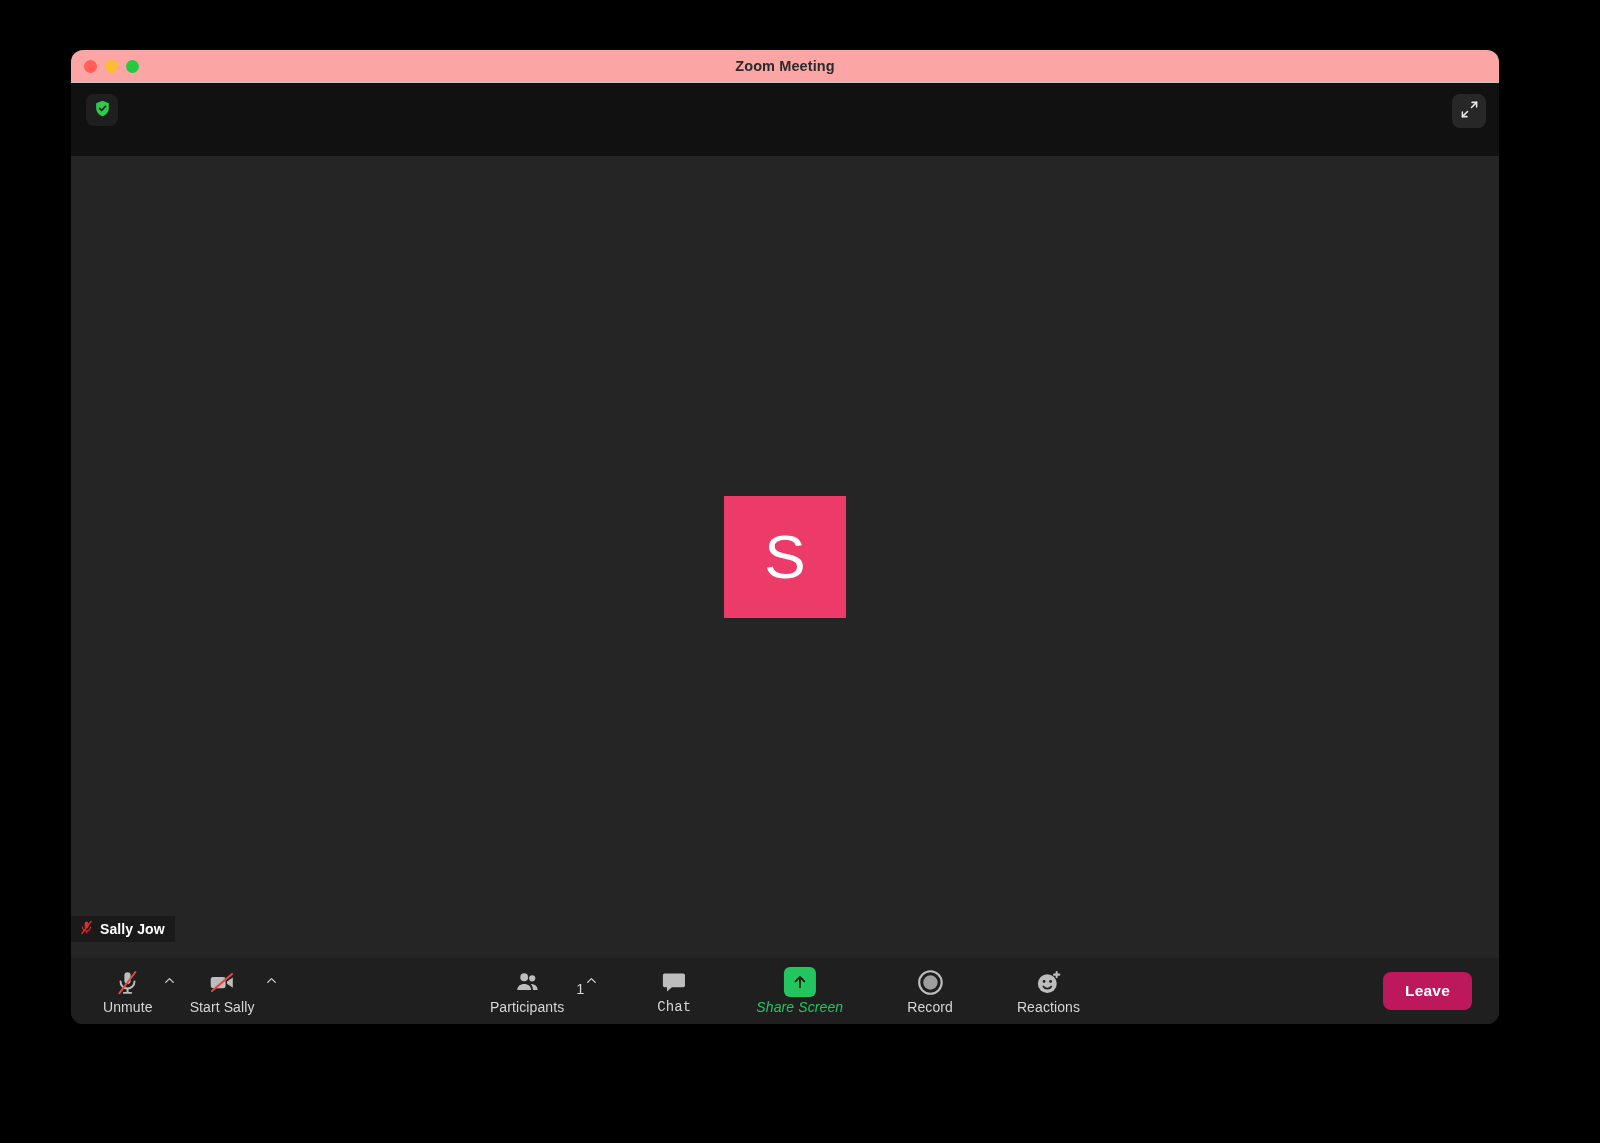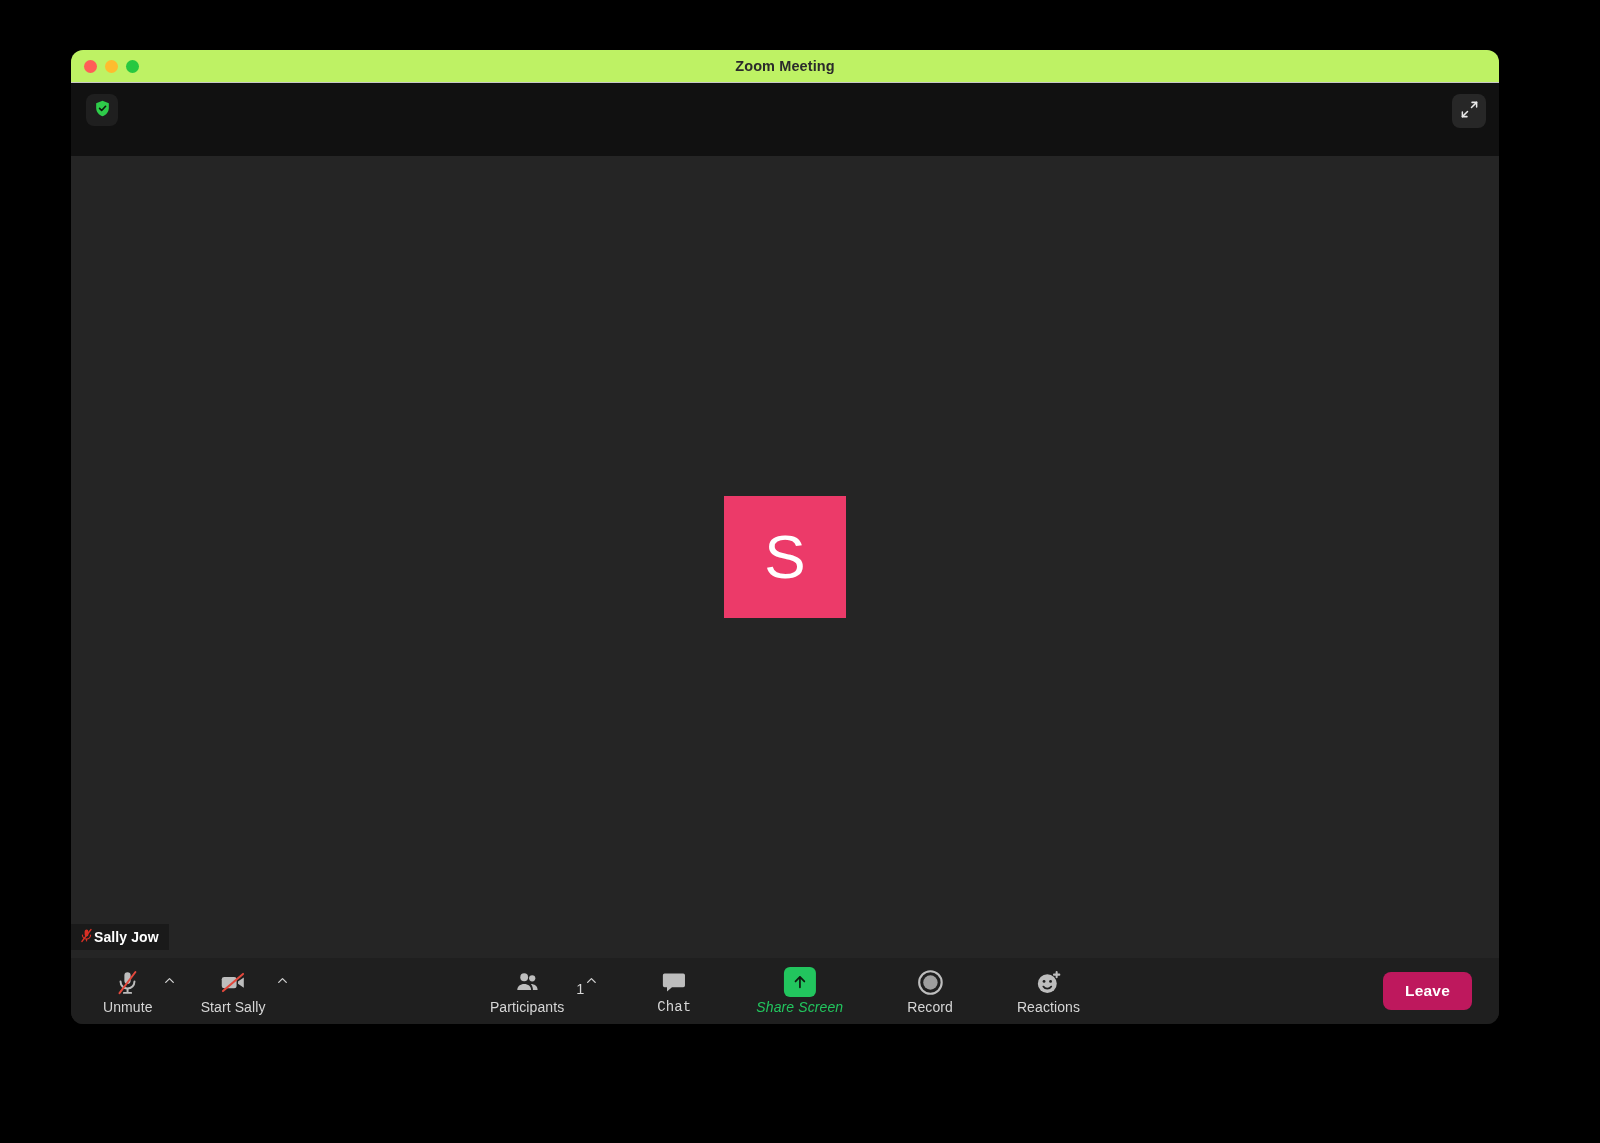--- a/index.html
+++ b/index.html
@@ -32,21 +32,21 @@
     background: #1b1b1b;
     display: flex;
     flex-direction: column;
   }
 
   
   .titlebar {
     position: relative;
     height: 33px;
     flex: 0 0 33px;
-    background: #bef264;
+    background: #fca5a5;
     border-bottom: 1px solid #c8c8c8;
     display: flex;
     align-items: center;
   }
   .traffic-lights {
     display: flex;
     align-items: center;
     gap: 8px;
     margin-left: 13px;
   }
@@ -127,26 +127,27 @@
     font-size: 62px;
     font-weight: 400;
     line-height: 1;
     font-family: "Liberation Sans", sans-serif;
   }
 
   
   .name-plate {
     position: absolute;
     left: 0;
-    bottom: 8px;
+    bottom: 16px;
     height: 26px;
     padding: 0 10px 0 8px;
     background: #1a1a1a;
     display: flex;
     align-items: center;
+    gap: 6px;
   }
   .name-plate .label {
     color: #ffffff;
     font-size: 14px;
     font-weight: bold;
     letter-spacing: 0.1px;
   }
 
   
   .toolbar {
@@ -154,21 +155,21 @@
     height: 66px;
     flex: 0 0 66px;
     background: #1f1f1f;
     display: flex;
     align-items: center;
   }
   .tb-left {
     display: flex;
     align-items: flex-start;
     margin-left: 22px;
-    gap: 12px;
+    gap: 1px;
   }
   .tb-center {
     position: absolute;
     left: 50%;
     transform: translateX(-50%);
     display: flex;
     align-items: flex-start;
     gap: 0px;
   }
   .tb-right {

